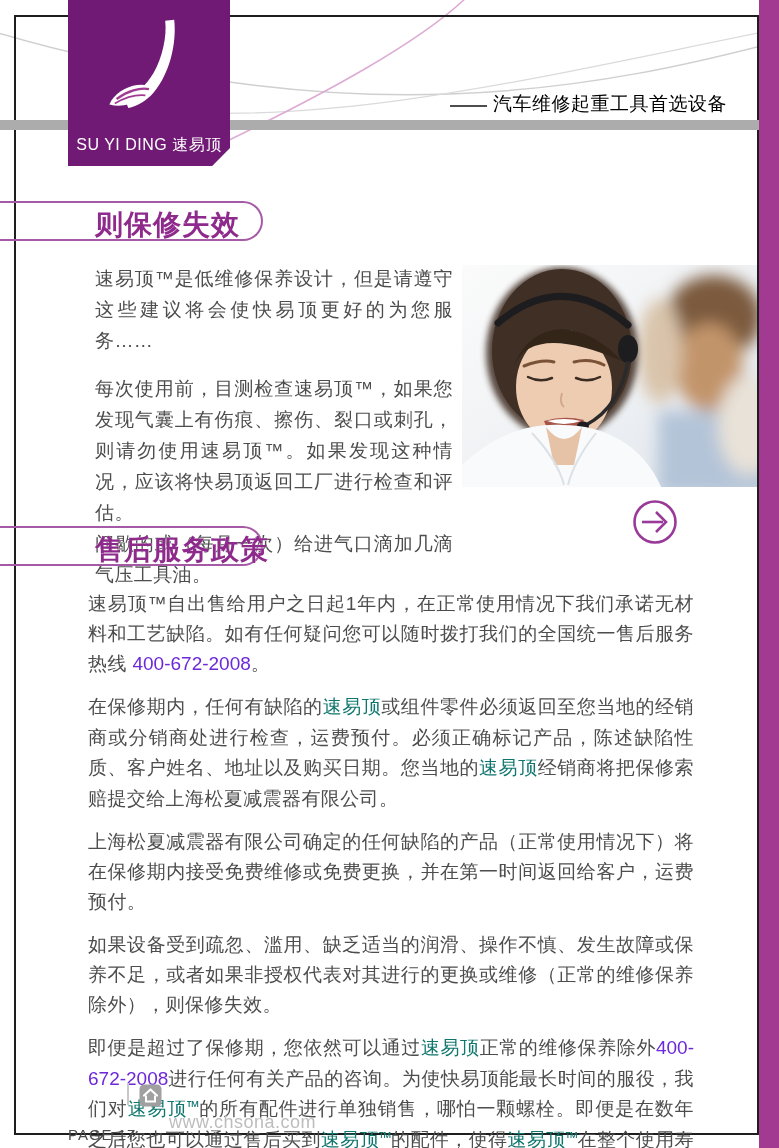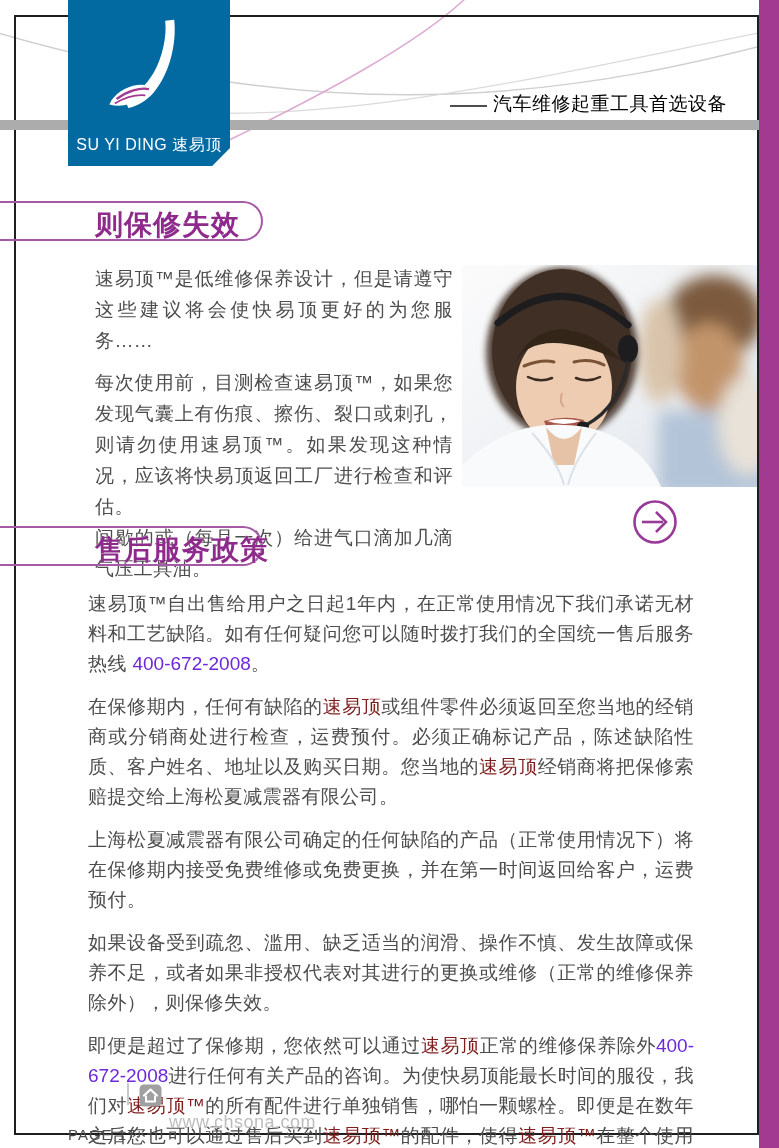--- a/index.html
+++ b/index.html
@@ -10,21 +10,21 @@
   .decor { position:absolute; left:0; top:0; width:779px; height:200px; }
 
   
   .frame { position:absolute; left:14px; top:15px; width:745px; height:1120px;
            border:2px solid #1e1e1e; background:transparent; }
 
   .gray-bar { position:absolute; left:0; top:120px; width:759px; height:10px; background:#acacac; }
   .right-bar { position:absolute; left:759px; top:0; width:20px; height:1148px; background:#a23a92; }
 
   
-  .logo { position:absolute; left:68px; top:0; width:162px; height:166px; background:#0369a1;
+  .logo { position:absolute; left:68px; top:0; width:162px; height:166px; background:#701a75;
           clip-path:polygon(0 0,100% 0,100% 148px,89% 100%,0 100%); }
   .logo-glyph { position:absolute; left:36px; top:18px; }
   .logo-caption { position:absolute; left:0; bottom:10px; width:100%; text-align:center;
           color:#ffffff; font-size:16px; letter-spacing:0.5px; white-space:nowrap; }
 
   
   .tagline { position:absolute; top:91px; left:450px; width:276px; height:26px;
              display:flex; align-items:center; }
   .tagline-dash { color:#4d4d4d; font-size:20px; letter-spacing:-3px; font-weight:bold; margin-right:9px; }
   .tagline-text { color:#000000; font-size:19px; letter-spacing:0.5px; white-space:nowrap; }
@@ -38,24 +38,24 @@
   .sec-title { position:absolute; left:95px; width:260px; color:#8e2a8c; font-weight:bold;
           font-size:28px; letter-spacing:1px; white-space:nowrap;
           text-shadow:0 0 1px #fff; }
   .sec-title-1 { top:206px; }
   .sec-title-2 { top:531px; }
 
   
   .body-text { color:#4d4d4d; font-size:19px; letter-spacing:0.4px; text-align:justify; }
   .col-1 { position:absolute; left:95px; top:263px; width:358px; line-height:31px; }
   .col-1 p { margin-bottom:0; }
-  .col-1 p.gap { margin-bottom:11px; }
+  .col-1 p.gap { margin-bottom:17px; }
   .col-2 { position:absolute; left:88px; top:589px; width:606px; line-height:30px; }
   .col-2 p { margin-bottom:13px; }
-  span.hl { color:#7f1d1d; }
+  span.hl { color:#0f766e;font-family:Liberation Mono, monospace; }
   span.num { color:#6d28d9; letter-spacing:0; }
 
   
   .photo { position:absolute; left:462px; top:265px; width:295px; height:222px; overflow:hidden; }
 
   
   .arrow-circle { position:absolute; left:632px; top:499px; width:46px; height:46px; cursor:pointer; }
 
   
   .footer-page { position:absolute; left:68px; top:1126px; color:#4b4b4b; font-size:15px; letter-spacing:1px; }

